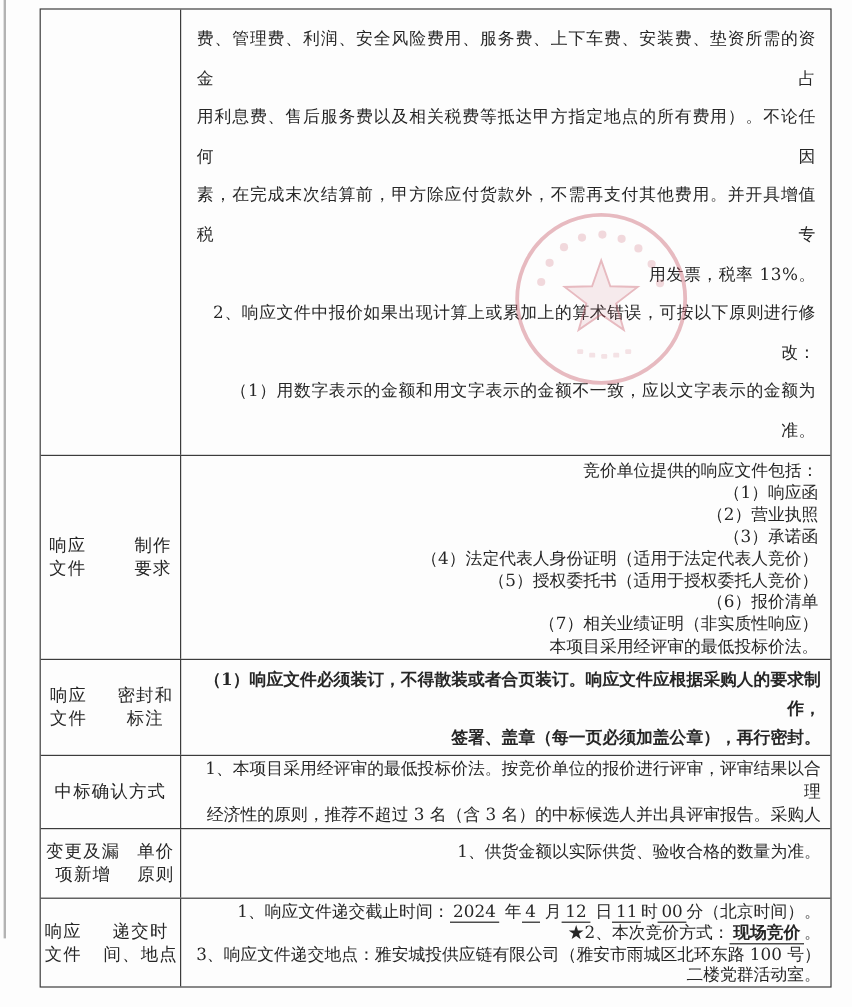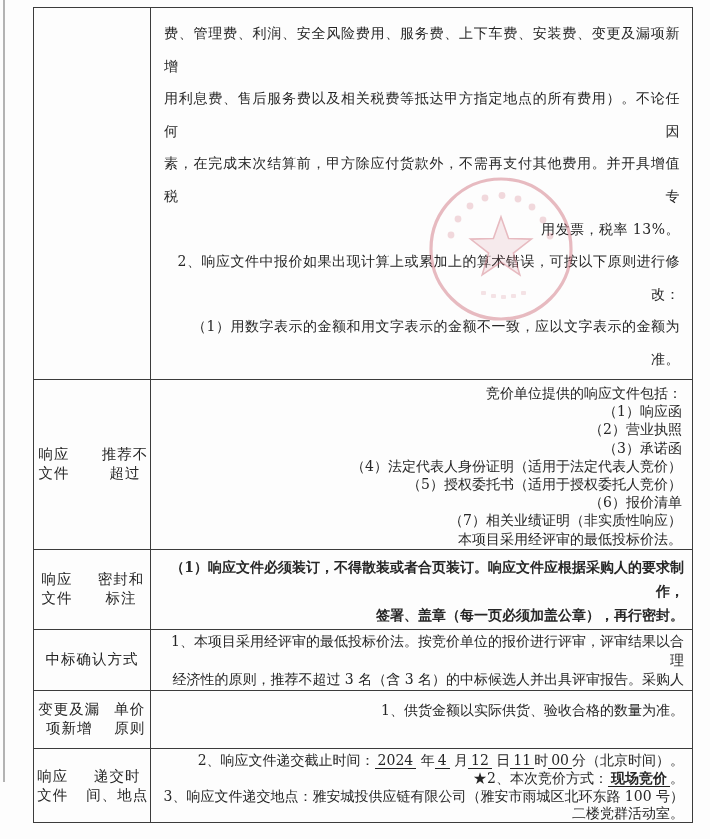--- a/index.html
+++ b/index.html
@@ -68,35 +68,35 @@
 </head>
 <body>
 
 <div class="page-edge"></div>
 
 <div class="tbl">
 
   <div class="row first r1">
     <div class="label"></div>
     <div class="content">
-      <p class="ln j">费、管理费、利润、安全风险费用、服务费、上下车费、安装费、变更及漏项新增</p>
+      <p class="ln j">费、管理费、利润、安全风险费用、服务费、上下车费、安装费、垫资所需的资金占</p>
       <p class="ln j">用利息费、售后服务费以及相关税费等抵达甲方指定地点的所有费用）。不论任何因</p>
       <p class="ln j">素，在完成末次结算前，甲方除应付货款外，不需再支付其他费用。并开具增值税专</p>
       <p class="ln">用发票，税率 13%。</p>
       <p class="ln">2、响应文件中报价如果出现计算上或累加上的算术错误，可按以下原则进行修改：</p>
       <p class="ln">（1）用数字表示的金额和用文字表示的金额不一致，应以文字表示的金额为准。</p>
       <p class="ln">（2）单价和数量的乘积与总价不一致时，以单价为准，并修正总价。</p>
 
     </div>
   </div>
 
   <div class="row r2">
     <div class="label">
       <span>响应文件</span>
-      <span>推荐不超过</span>
+      <span>制作要求</span>
     </div>
     <div class="content">
       <p class="ln">竞价单位提供的响应文件包括：</p>
       <p class="ln">（1）响应函</p>
       <p class="ln">（2）营业执照</p>
       <p class="ln">（3）承诺函</p>
       <p class="ln">（4）法定代表人身份证明（适用于法定代表人竞价）</p>
       <p class="ln">（5）授权委托书（适用于授权委托人竞价）</p>
       <p class="ln">（6）报价清单</p>
       <p class="ln">（7）相关业绩证明（非实质性响应）</p>
@@ -136,21 +136,21 @@
       <p class="ln">1、供货金额以实际供货、验收合格的数量为准。</p>
     </div>
   </div>
 
   <div class="row r6">
     <div class="label">
       <span>响应文件</span>
       <span>递交时间、地点</span>
     </div>
     <div class="content">
-      <p class="ln"><span>2、响应文件递交截止时间：</span><u class="uv">2024</u><span> 年</span><u class="uv">4</u><span> 月</span><u class="uv">12</u><span> 日</span><u class="uv">11</u><span>时</span><u class="uv">00</u><span>分（北京时间）。</span></p>
+      <p class="ln"><span>1、响应文件递交截止时间：</span><u class="uv">2024</u><span> 年</span><u class="uv">4</u><span> 月</span><u class="uv">12</u><span> 日</span><u class="uv">11</u><span>时</span><u class="uv">00</u><span>分（北京时间）。</span></p>
       <p class="ln"><span>★</span><span>2、本次竞价方式：</span><u class="uv bold">现场竞价</u><span>。</span></p>
       <p class="ln">3、响应文件递交地点：雅安城投供应链有限公司（雅安市雨城区北环东路 100 号）</p>
       <p class="ln">二楼党群活动室。</p>
     </div>
   </div>
 
 </div>
 
 <svg class="seal" viewBox="0 0 152 152">
   <circle cx="76" cy="76" r="70" fill="none" stroke="#c9606e" stroke-width="3.2"></circle>

